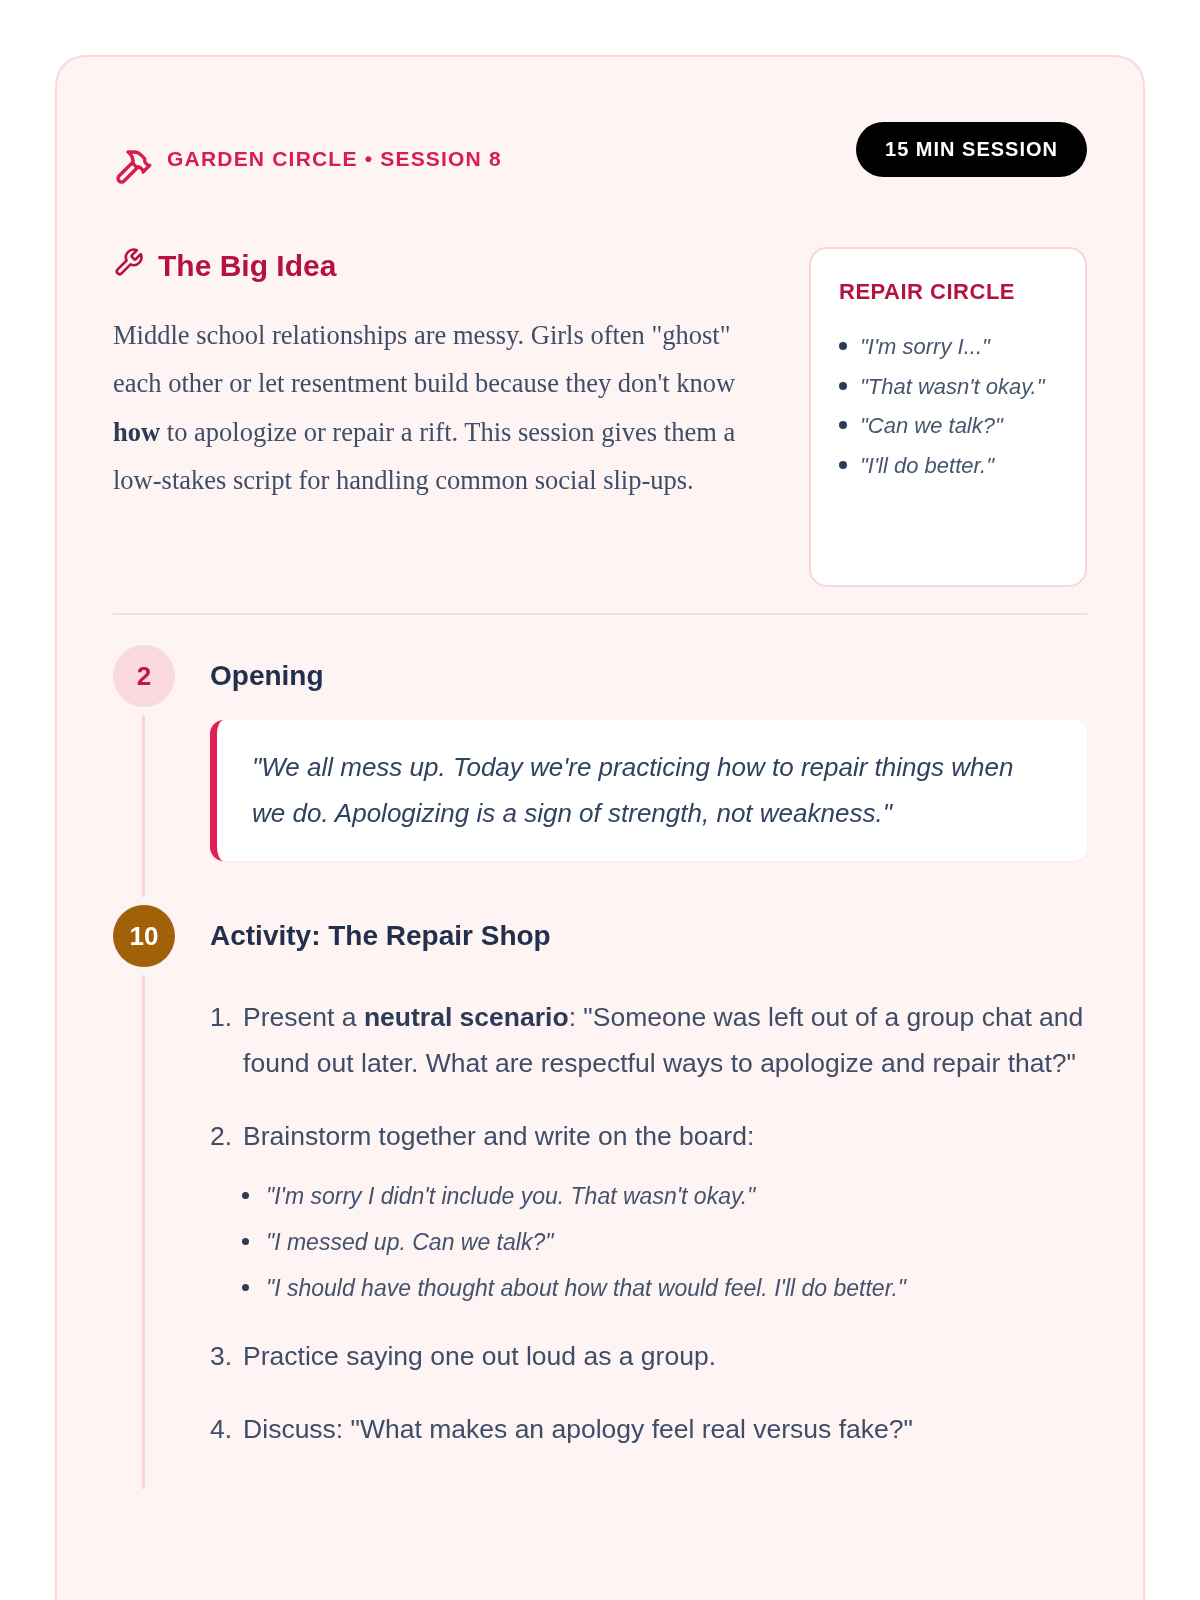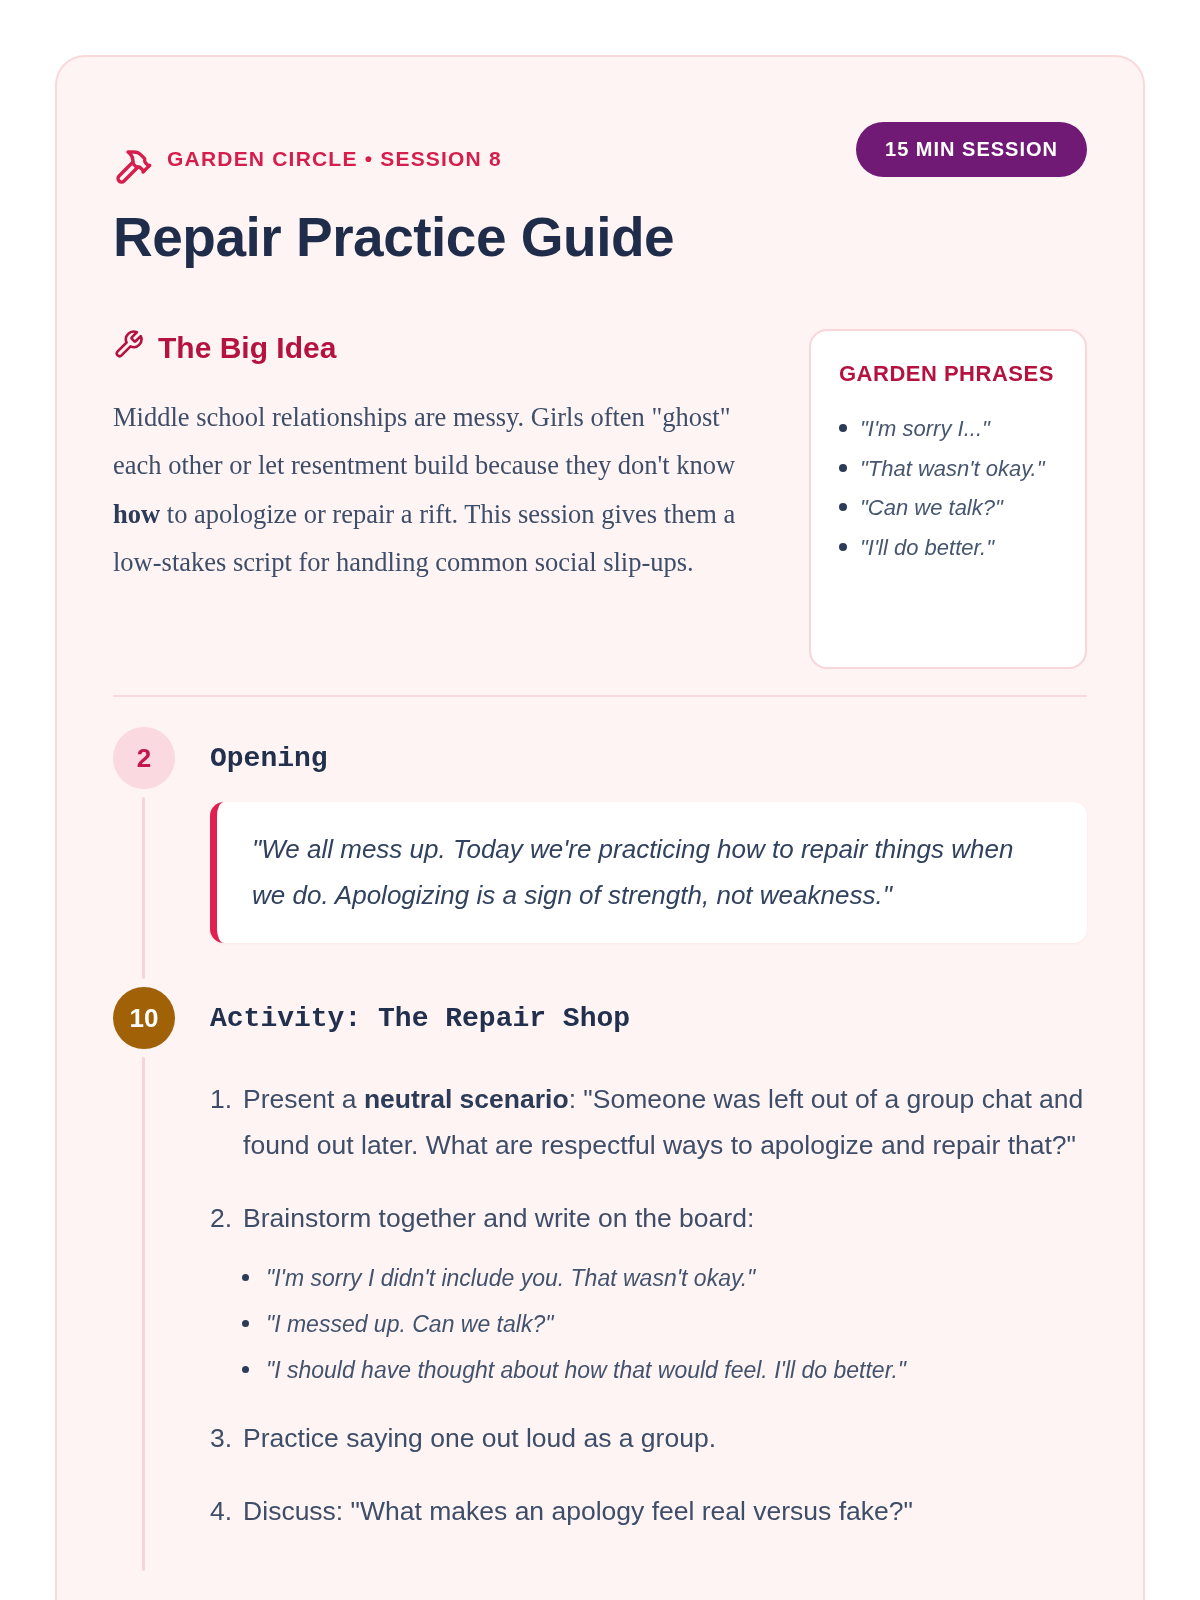--- a/index.html
+++ b/index.html
@@ -9,21 +9,21 @@
 
   .card { position:absolute; left:55px; top:55px; width:1090px; height:1720px;
     background:#fdf4f3; border:2px solid #fbd8da; border-radius:30px;
     padding:54px 56px 60px; }
 
   
   .header-top { display:flex; justify-content:space-between; align-items:center; }
   .eyebrow { display:flex; align-items:flex-start; gap:14px;margin-top:36px; }
   .eyebrow svg { display:block; }
   .eyebrow-text { font-size:21px; font-weight:bold; letter-spacing:1.2px; color:#d51e4b; }
-  .badge { background:#701a75; color:#ffffff; font-size:20px; font-weight:bold;
+  .badge { background:#000000; color:#ffffff; font-size:20px; font-weight:bold;
     letter-spacing:1px; padding:16px 29px; border-radius:999px; }
   .title { margin-top:18px; font-size:55px; font-weight:600; color:#1f2d4b; letter-spacing:-0.5px; }
 
   
   .content-row { display:flex; gap:24px; margin-top:60px; align-items:flex-start; }
   .left-col { flex:1; min-width:0; }
   .bigidea-heading { display:flex; align-items:center; gap:14px;
     font-size:30px; font-weight:bold; color:#b5123f; }
   .para { margin-top:26px; font-size:26.5px; line-height:1.83; color:#3e4d68;font-family:Liberation Serif, serif; }
   .para b { color:#2c3b57; }
@@ -44,21 +44,21 @@
   .step { display:grid; grid-template-columns:64px 1fr; column-gap:33px;
     position:relative; padding-bottom:44px; }
   .step.has-line::after { content:""; position:absolute; left:29px; top:70px;
     bottom:8px; width:3px; background:#f8d3db; border-radius:2px; }
   .badge-circle { width:62px; height:62px; border-radius:50%; display:flex;
     align-items:center; justify-content:center; font-size:26px; font-weight:bold;
     position:relative; z-index:1; }
   .badge-soft { background:#fbd9e1; color:#c2174a; }
   .badge-solid { background:#a16207; color:#ffffff; }
   .step-title { display:flex; align-items:center; height:62px; font-size:28px;
-    font-weight:bold; color:#22304e;font-family:Liberation Mono, monospace; }
+    font-weight:bold; color:#22304e; }
 
   .quote { margin-top:13px; background:#ffffff; border-left:7px solid #df2050;
     border-radius:14px; padding:25px 35px; font-style:italic; font-size:26px;
     line-height:1.75; color:#31425f; box-shadow:0 1px 3px rgba(190,18,60,0.05); }
 
   .olist { margin-top:10px; }
   .oitem { display:flex; gap:11px; font-size:26.5px; line-height:1.72;
     color:#3e4d68; margin-top:28px; }
   .oitem b { color:#2c3b57; }
   .onum { flex-shrink:0; }
@@ -80,37 +80,36 @@
             <path d="m15 12-8.373 8.373a1 1 0 1 1-3-3L12 9"></path>
             <path d="m18 15 4-4"></path>
             <path d="m21.5 11.5-1.914-1.914A2 2 0 0 1 19 8.172V7l-2.26-2.26a6 6 0 0 0-4.202-1.756L9 2.96l.92.82A6.18 6.18 0 0 1 12 8.4V10l2 2h1.172a2 2 0 0 1 1.414.586L18.5 14.5"></path>
           </svg>
         </span>
         <span class="eyebrow-text">GARDEN CIRCLE • SESSION 8</span>
       </div>
       <div class="badge">15 MIN SESSION</div>
     </div>
 
-    <h1 class="title">Repair Practice Guide</h1>
 
     <div class="content-row">
       <div class="left-col">
         <div class="bigidea-heading">
           <span>
             <svg width="31" height="31" viewBox="0 0 24 24" fill="none" stroke="#b5123f" stroke-width="2" stroke-linecap="round" stroke-linejoin="round">
               <path d="M14.7 6.3a1 1 0 0 0 0 1.4l1.6 1.6a1 1 0 0 0 1.4 0l3.77-3.77a6 6 0 0 1-7.94 7.94l-6.91 6.91a2.12 2.12 0 0 1-3-3l6.91-6.91a6 6 0 0 1 7.94-7.94l-3.76 3.76z"></path>
             </svg>
           </span>
           <span>The Big Idea</span>
         </div>
         <p class="para"><span>Middle school relationships are messy. Girls often "ghost" each other or let resentment build because they don't know </span><b>how</b><span> to apologize or repair a rift. This session gives them a low-stakes script for handling common social slip-ups.</span></p>
       </div>
 
       <aside class="sidebar">
-        <div class="sidebar-title">GARDEN PHRASES</div>
+        <div class="sidebar-title">REPAIR CIRCLE</div>
         <ul class="phrase-list">
           <li>
               <span class="dot"></span>
               <span>"I'm sorry I..."</span>
             </li>
           <li>
               <span class="dot"></span>
               <span>"That wasn't okay."</span>
             </li>
           <li>

